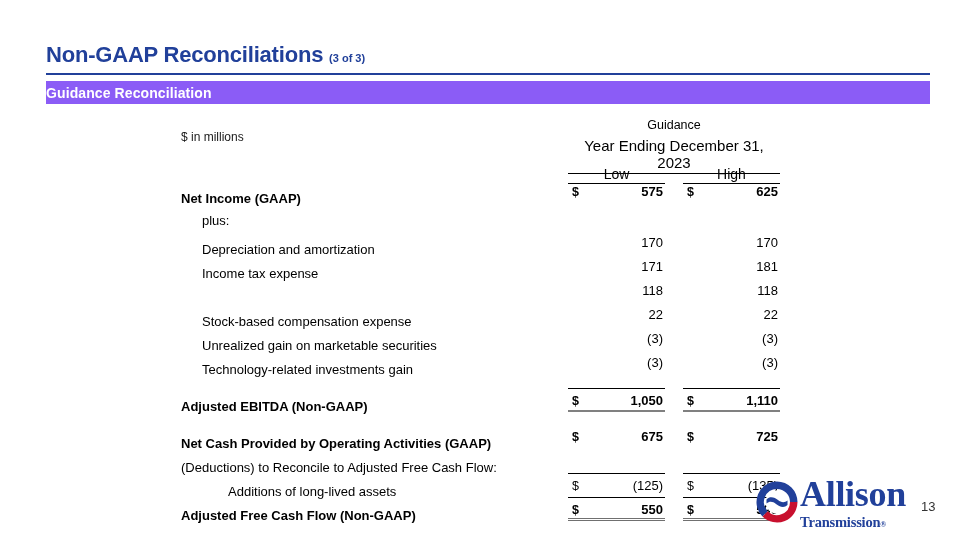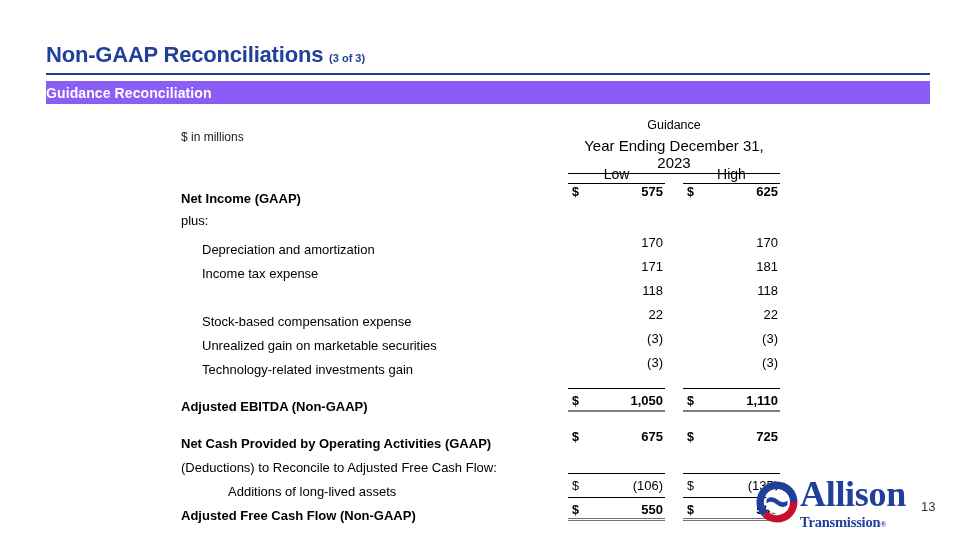--- a/index.html
+++ b/index.html
@@ -119,21 +119,21 @@
     left: 0;
     top: 62px;
     width: 600px;
   }
 
   .row {
     position: relative;
     height: 24px;
     line-height: 24px;
   }
-  .row.tight { height: 19px; line-height: 19px; }
+  .row.tight { height: 19px; line-height: 19px; margin-left: 21px; }
 
   .label {
     position: absolute;
     left: 0;
     top: 7px;
     white-space: nowrap;
     font-size: 13px;
   }
   .label.bold { font-weight: bold; }
   .label.indent { left: 21px; }
@@ -353,21 +353,21 @@
     </div>
 
     <div class="row">
       <div class="label">(Deductions) to Reconcile to Adjusted Free Cash Flow:</div>
     </div>
 
     <div class="row">
       <div class="label indent-sm">Additions of long-lived assets</div>
       <div class="cell low rule-top">
         <span class="cur">$</span>
-        <span class="val">(106)</span>
+        <span class="val">(125)</span>
       </div>
       <div class="cell high rule-top">
         <span class="cur">$</span>
         <span class="val">(135)</span>
       </div>
     </div>
 
     <div class="row">
       <div class="label bold">Adjusted Free Cash Flow (Non-GAAP)</div>
       <div class="cell low bold rule-double">

